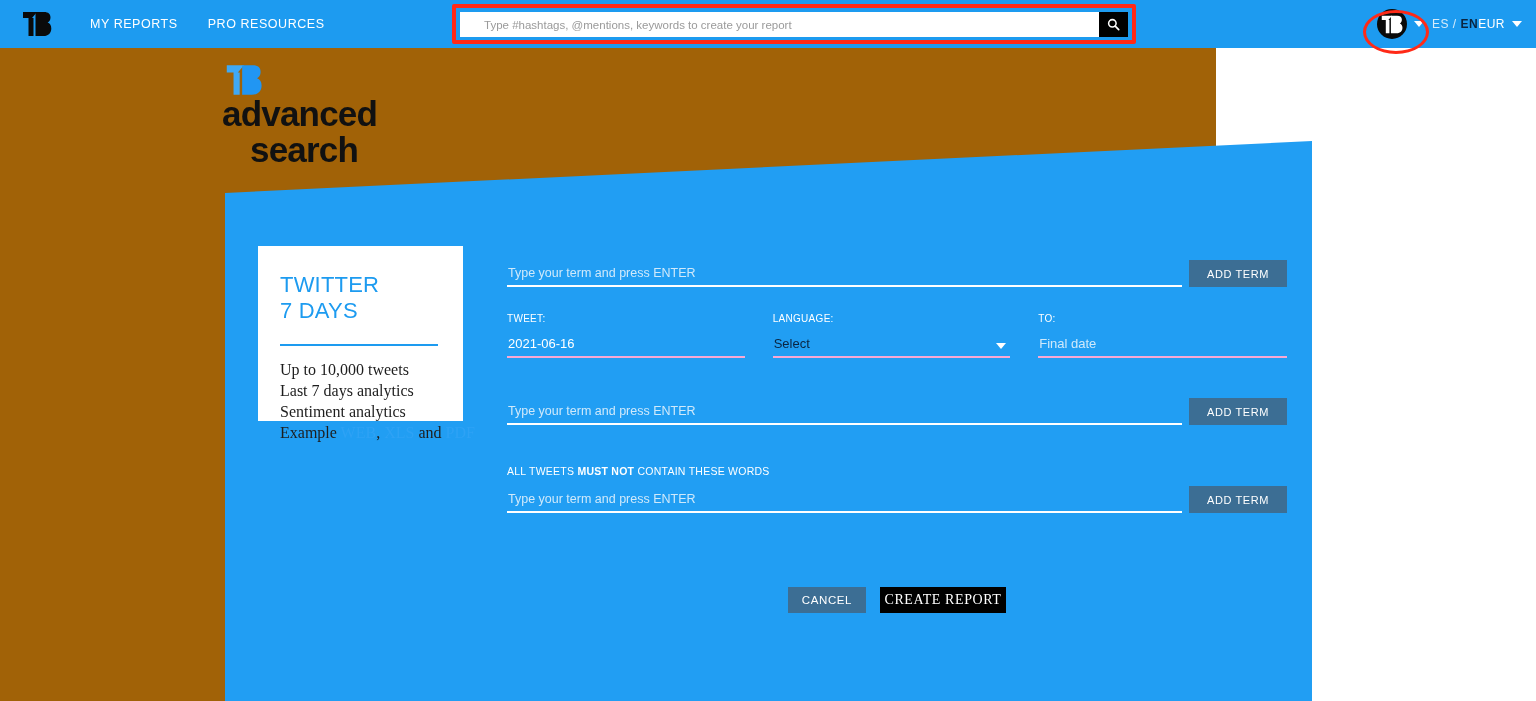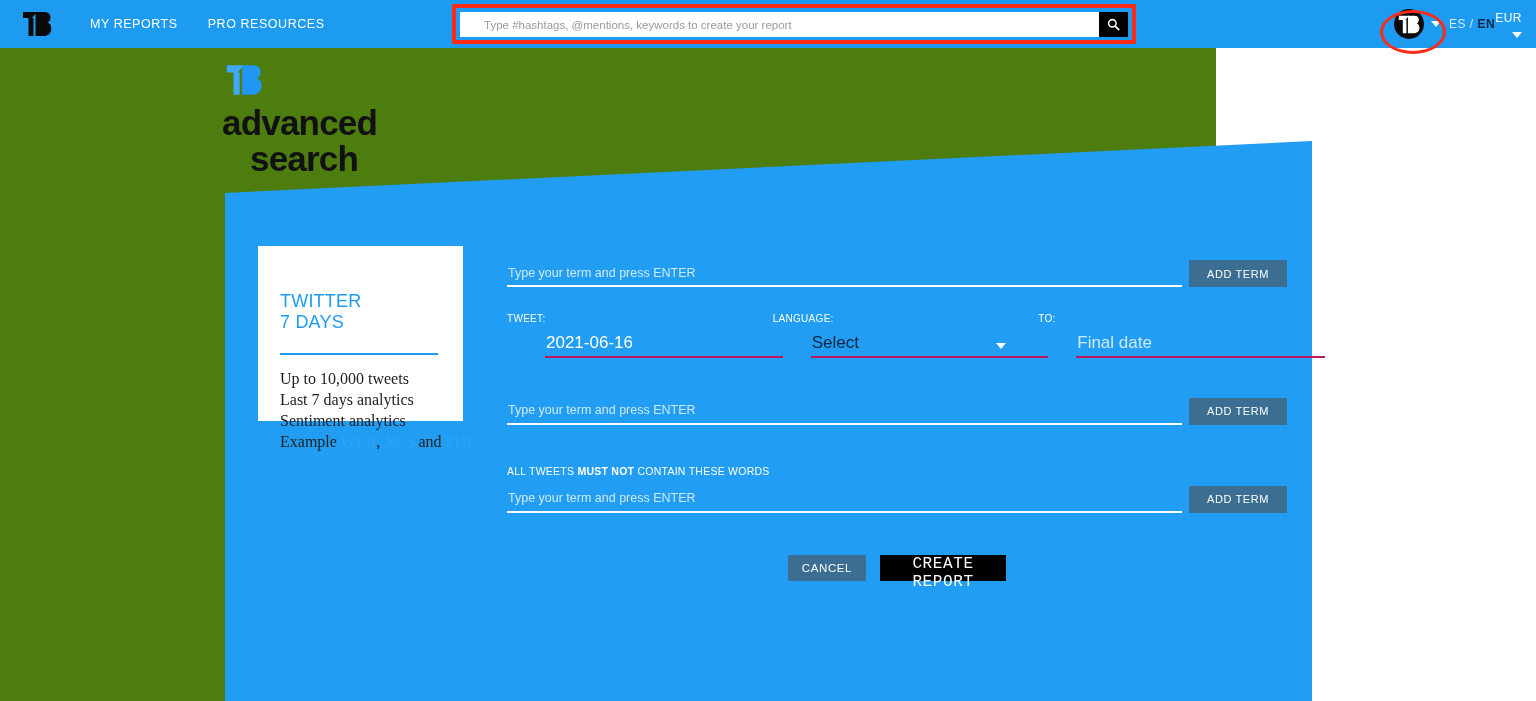--- a/index.html
+++ b/index.html
@@ -4,21 +4,21 @@
 <title>Advanced Search</title>
 <style>
   * { box-sizing: border-box; margin: 0; padding: 0; }
   html, body {
     width: 1536px;
     height: 701px;
     background: #ffffff;
     font-family: "Liberation Sans", sans-serif;
     overflow: hidden;
   }
-  .page { position: relative; width: 1216px; height: 701px; background:#4d7c0f; }
+  .page { position: relative; width: 1216px; height: 701px; background:#a16207; }
 
   
   .header {
     position: absolute; top: 0; left: 0;
     width: 1536px; height: 48px;
     background: #1d9bf0;
     display: flex; align-items: center;
     z-index: 20;
   }
   .brand-mark {
@@ -88,50 +88,49 @@
     width: 0; height: 0;
     border-left: 5px solid transparent;
     border-right: 5px solid transparent;
     border-top: 6px solid #ffffff;
     cursor: pointer;
   }
   .lang { font-size: 12px; letter-spacing: .5px; cursor: pointer; white-space: nowrap; }
   .lang .es { color: #d6ecfb; }
   .lang .sep { color: #d6ecfb; }
   .lang .en { color: #0a2540; font-weight: bold; }
-  .currency { display: flex; align-items: flex-end; gap: 7px; cursor: pointer; flex-direction: column; }
+  .currency { display: flex; align-items: center; gap: 7px; cursor: pointer; }
   .currency .cur-label { color: #ffffff; font-size: 12px; letter-spacing: .5px; }
 
   
   .logo-block { position: absolute; left: 222px; top: 64px; width: 300px; }
   .logo-tb { width: 44px; height: 32px; }
   .logo-title {
-    margin-top: 9px;
+    margin-top: 0;
     font-size: 35px; font-weight: bold; color: #111;
     letter-spacing: -0.8px; line-height: 1.02;
     font-family: "Liberation Sans", sans-serif;
   }
   .logo-title .l2 { display: block; margin-left: 28px; }
 
   
   .panel-wrap { position: absolute; left: 0; top: 130px; width: 1536px; height: 571px; }
   .panel-svg { position: absolute; left: 0; top: 0; }
   .panel-content { position: absolute; left: 0; top: 0; width: 1536px; height: 571px; }
 
   
   .info-card {
     position: absolute; left: 258px; top: 116px;
     width: 205px; height: 175px;
     background: #ffffff;
     padding: 26px 22px 0 22px;
   }
   .info-title {
-    color: #1d9bf0; font-size: 18px; line-height: 1.18;
+    color: #1d9bf0; font-size: 22px; line-height: 1.18;
     letter-spacing: .2px;
-    margin-top: 19px;
   }
   .info-title .l2 { display: block; }
   .info-rule { margin: 20px 0 14px 0; height: 1.6px; background: #1d9bf0; width: 158px; }
   .info-list { font-size: 16px; color: #1d1d1d; line-height: 1.22; font-family: Liberation Serif, serif; }
   .info-list li { list-style: none; margin-bottom: 1.5px; white-space: nowrap; }
   .info-list a { color: #2ea2f5; text-decoration: none; cursor: pointer; }
 
   
   .form { position: absolute; left: 507px; top: 130px; width: 780px; }
   .field-label {
@@ -160,56 +159,55 @@
   }
 
   .meta-row { display: flex; gap: 0; margin-top: 26px; }
   .meta-col { width: 256px; margin-right: 28px; }
   .meta-col:last-child { margin-right: 0; width: 268px; }
   .meta-label { font-size: 10px; color: #ffffff; letter-spacing: .3px; margin-bottom: 10px; }
   .select-wrap { position: relative; }
   .select-line {
     width: 100%; height: 23px;
     background: transparent; border: none;
-    border-bottom: 2px solid #be185d;
-    color: #0a2540; font-size: 17px;
+    border-bottom: 2px solid #f9a8d4;
+    color: #0a2540; font-size: 13px;
     outline: none; padding: 0 1px 4px 1px;
     font-family: "Liberation Sans", sans-serif;
     appearance: none; -webkit-appearance: none;
     cursor: pointer;
-    margin-left: 38px;
   }
   .select-chev {
     position: absolute; right: 4px; bottom: 9px;
     width: 0; height: 0;
     border-left: 5px solid transparent;
     border-right: 5px solid transparent;
     border-top: 6px solid #ffffff;
     pointer-events: none;
   }
   .date-input { color: #ffffff; }
   .date-input::placeholder { color: #cfe9fb; }
 
   .section { margin-top: 40px; }
 
   .actions {
-    margin-top: 42px;
+    margin-top: 74px;
     display: flex; justify-content: center; gap: 14px;
   }
   .btn-cancel {
     width: 78px; height: 26px; background: #3c6e94;
     color: #ffffff; border: none; cursor: pointer;
     font-size: 11.5px; letter-spacing: .6px;
     font-family: "Liberation Sans", sans-serif;
   }
   .btn-create {
     width: 126px; height: 26px; background: #000000;
     color: #ffffff; border: none; cursor: pointer;
-    font-size: 16px; letter-spacing: .6px;
-    font-family: Liberation Mono, monospace;
+    font-size: 14px; letter-spacing: .6px;
+    font-family: Liberation Serif, serif;
   }
 </style>
 </head>
 <body>
 
 <div class="page">
 
   <div class="header">
 
     <div class="brand-mark">

